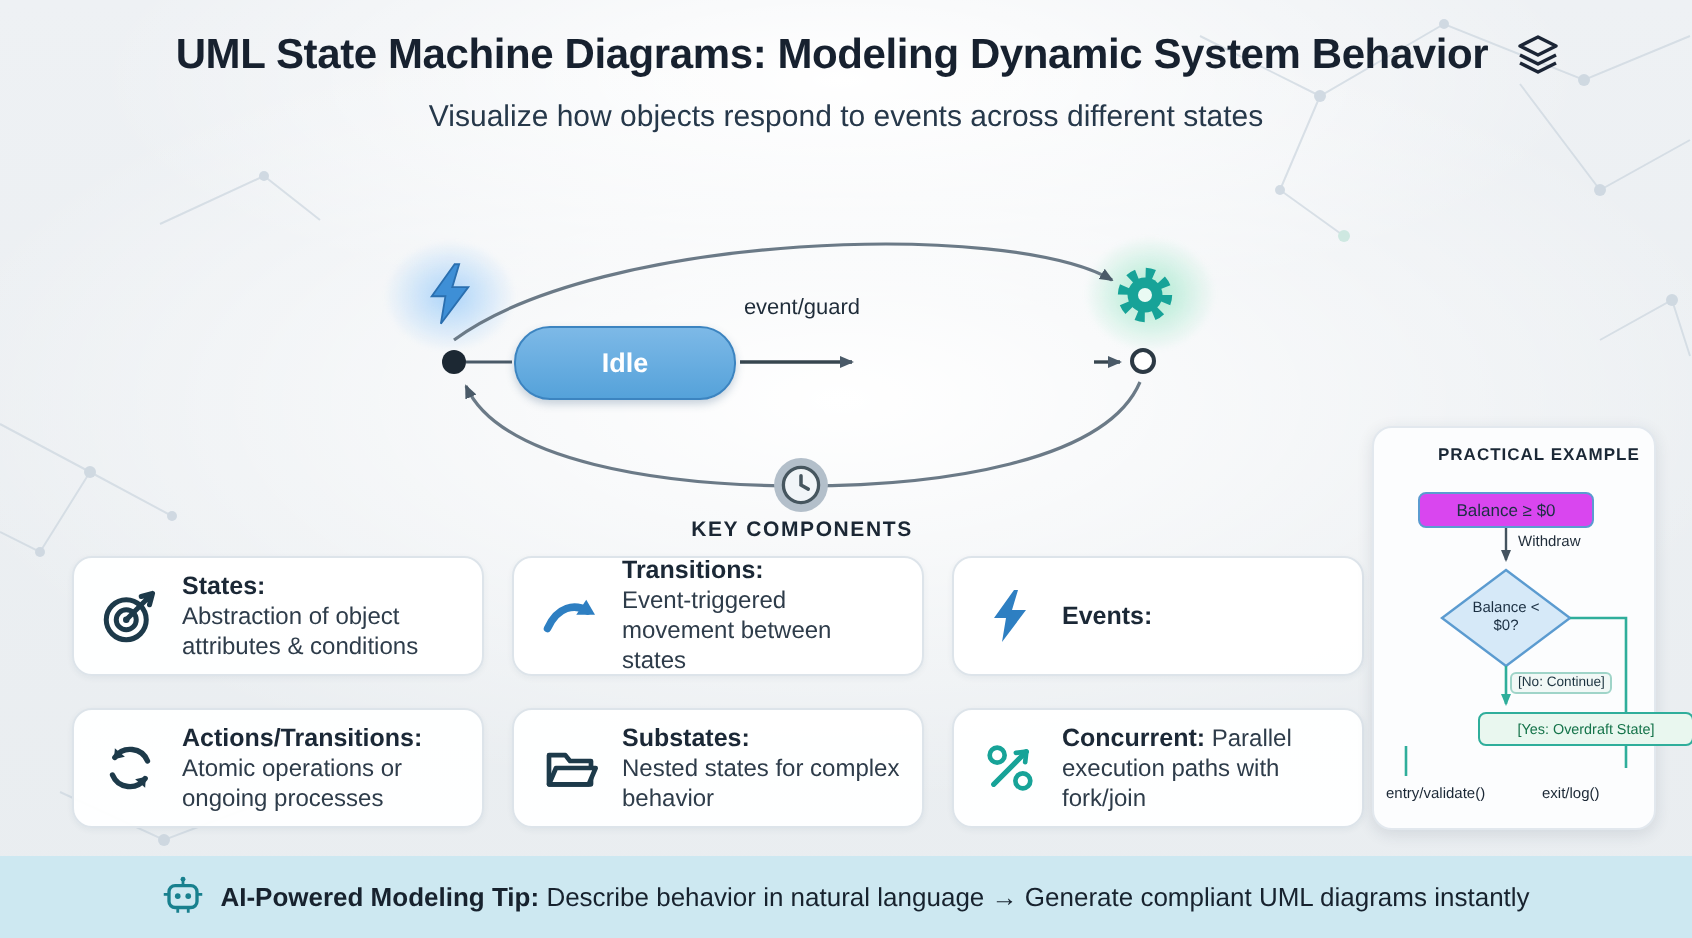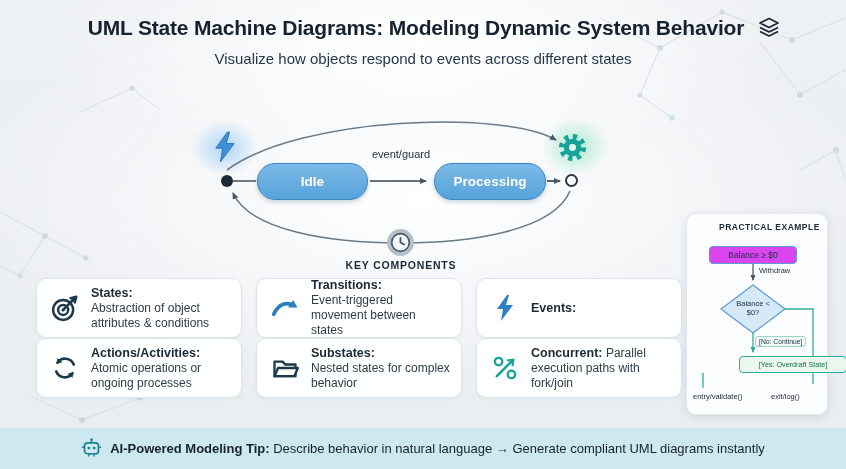--- a/index.html
+++ b/index.html
@@ -29,21 +29,21 @@
   }
   .node-initial{position:absolute;left:221px;top:175px;width:12px;height:12px;border-radius:50%;background:#1c2833;}
   .node-final{position:absolute;left:565px;top:174px;width:13px;height:13px;border-radius:50%;background:#ffffff;border:2px solid #2c3944;}
   .lbl-transition{position:absolute;left:356px;top:148px;width:90px;text-align:center;font-size:11px;color:#1f2c39;}
   .lbl-keycomp{position:absolute;left:311px;top:259px;width:180px;text-align:center;font-size:10.5px;font-weight:bold;letter-spacing:.8px;color:#1b2734;}
   .glow{position:absolute;border-radius:50%;filter:blur(1px);}
   .glow-blue{left:192px;top:120px;width:66px;height:56px;background:radial-gradient(closest-side,rgba(125,190,250,.6),rgba(125,190,250,0));}
   .glow-green{left:542px;top:118px;width:66px;height:58px;background:radial-gradient(closest-side,rgba(120,225,180,.6),rgba(120,225,180,0));}
 
   
-  .cards{position:absolute;left:36px;top:278px;width:646px;display:grid;grid-template-columns:repeat(3,1fr);grid-auto-rows:60px;gap:0 14px;}
+  .cards{position:absolute;left:36px;top:278px;width:646px;display:grid;grid-template-columns:repeat(3,1fr);grid-auto-rows:60px;gap:16px 14px;}
   .card{
     background:rgba(255,255,255,.95);border:1px solid #dde4ea;border-radius:10px;
     display:flex;align-items:center;gap:10px;padding:0 10px 0 12px;
     box-shadow:0 1px 3px rgba(40,60,80,.06);
   }
   .card-title{font-size:12.5px;font-weight:bold;color:#1b2836;line-height:15px;}
   .card-desc{font-size:12px;color:#2e3c4a;line-height:15px;}
   .card-desc b{color:#1b2836;font-size:12.5px;}
   .card-icon{flex:0 0 32px;display:flex;align-items:center;justify-content:center;}
 
@@ -152,23 +152,20 @@
       <circle cx="17" cy="17" r="9" fill="#17a398"></circle>
       <circle cx="17" cy="17" r="3.6" fill="#eafaf3"></circle>
     </svg>
   </span>
 
   <div class="node-initial"></div>
   <div class="pill" style="left:257px;top:163px;width:111px;">
     <span>Idle</span>
   </div>
   <div class="lbl-transition">event/guard</div>
-  <div class="pill" style="left:434px;top:163px;width:112px;">
-    <span>Processing</span>
-  </div>
   <div class="node-final"></div>
 
   <span class="abs" style="left:386px;top:228px;">
     <svg width="29" height="29" viewBox="0 0 28 28">
       <circle cx="14" cy="14" r="13" fill="#b3bfca"></circle>
       <circle cx="14" cy="14" r="8.5" fill="#f1f5f8" stroke="#46565f" stroke-width="1.6"></circle>
       <path d="M14 9.5 V14 L17.5 16" fill="none" stroke="#46565f" stroke-width="1.7" stroke-linecap="round"></path>
     </svg>
   </span>
   <div class="lbl-keycomp">KEY COMPONENTS</div>
@@ -217,21 +214,21 @@
     <div class="card">
       <span class="card-icon">
         <svg width="28" height="28" viewBox="0 0 24 24">
           <path d="M19.5 9 A8 8 0 0 0 5.5 7.5" fill="none" stroke="#1d3a4a" stroke-width="2.3" stroke-linecap="round"></path>
           <path d="M5.5 3.5 L5.2 8.2 L9.8 7.2 Z" fill="#1d3a4a"></path>
           <path d="M4.5 15 A8 8 0 0 0 18.5 16.5" fill="none" stroke="#1d3a4a" stroke-width="2.3" stroke-linecap="round"></path>
           <path d="M18.5 20.5 L18.8 15.8 L14.2 16.8 Z" fill="#1d3a4a"></path>
         </svg>
       </span>
       <div class="card-text">
-        <div class="card-title">Actions/Activities:</div>
+        <div class="card-title">Actions/Transitions:</div>
         <div class="card-desc">Atomic operations or ongoing processes</div>
       </div>
     </div>
 
     <div class="card">
       <span class="card-icon">
         <svg width="28" height="28" viewBox="0 0 24 24">
           <path d="M3 7 L3 19 L21 19 L21 9 L12 9 L10 6.5 L3 6.5 Z" fill="none" stroke="#1d3a4a" stroke-width="2" stroke-linejoin="round"></path>
           <path d="M3 19 L6 12 L23 12 L20 19 Z" fill="#ffffff" stroke="#1d3a4a" stroke-width="2" stroke-linejoin="round"></path>
         </svg>

